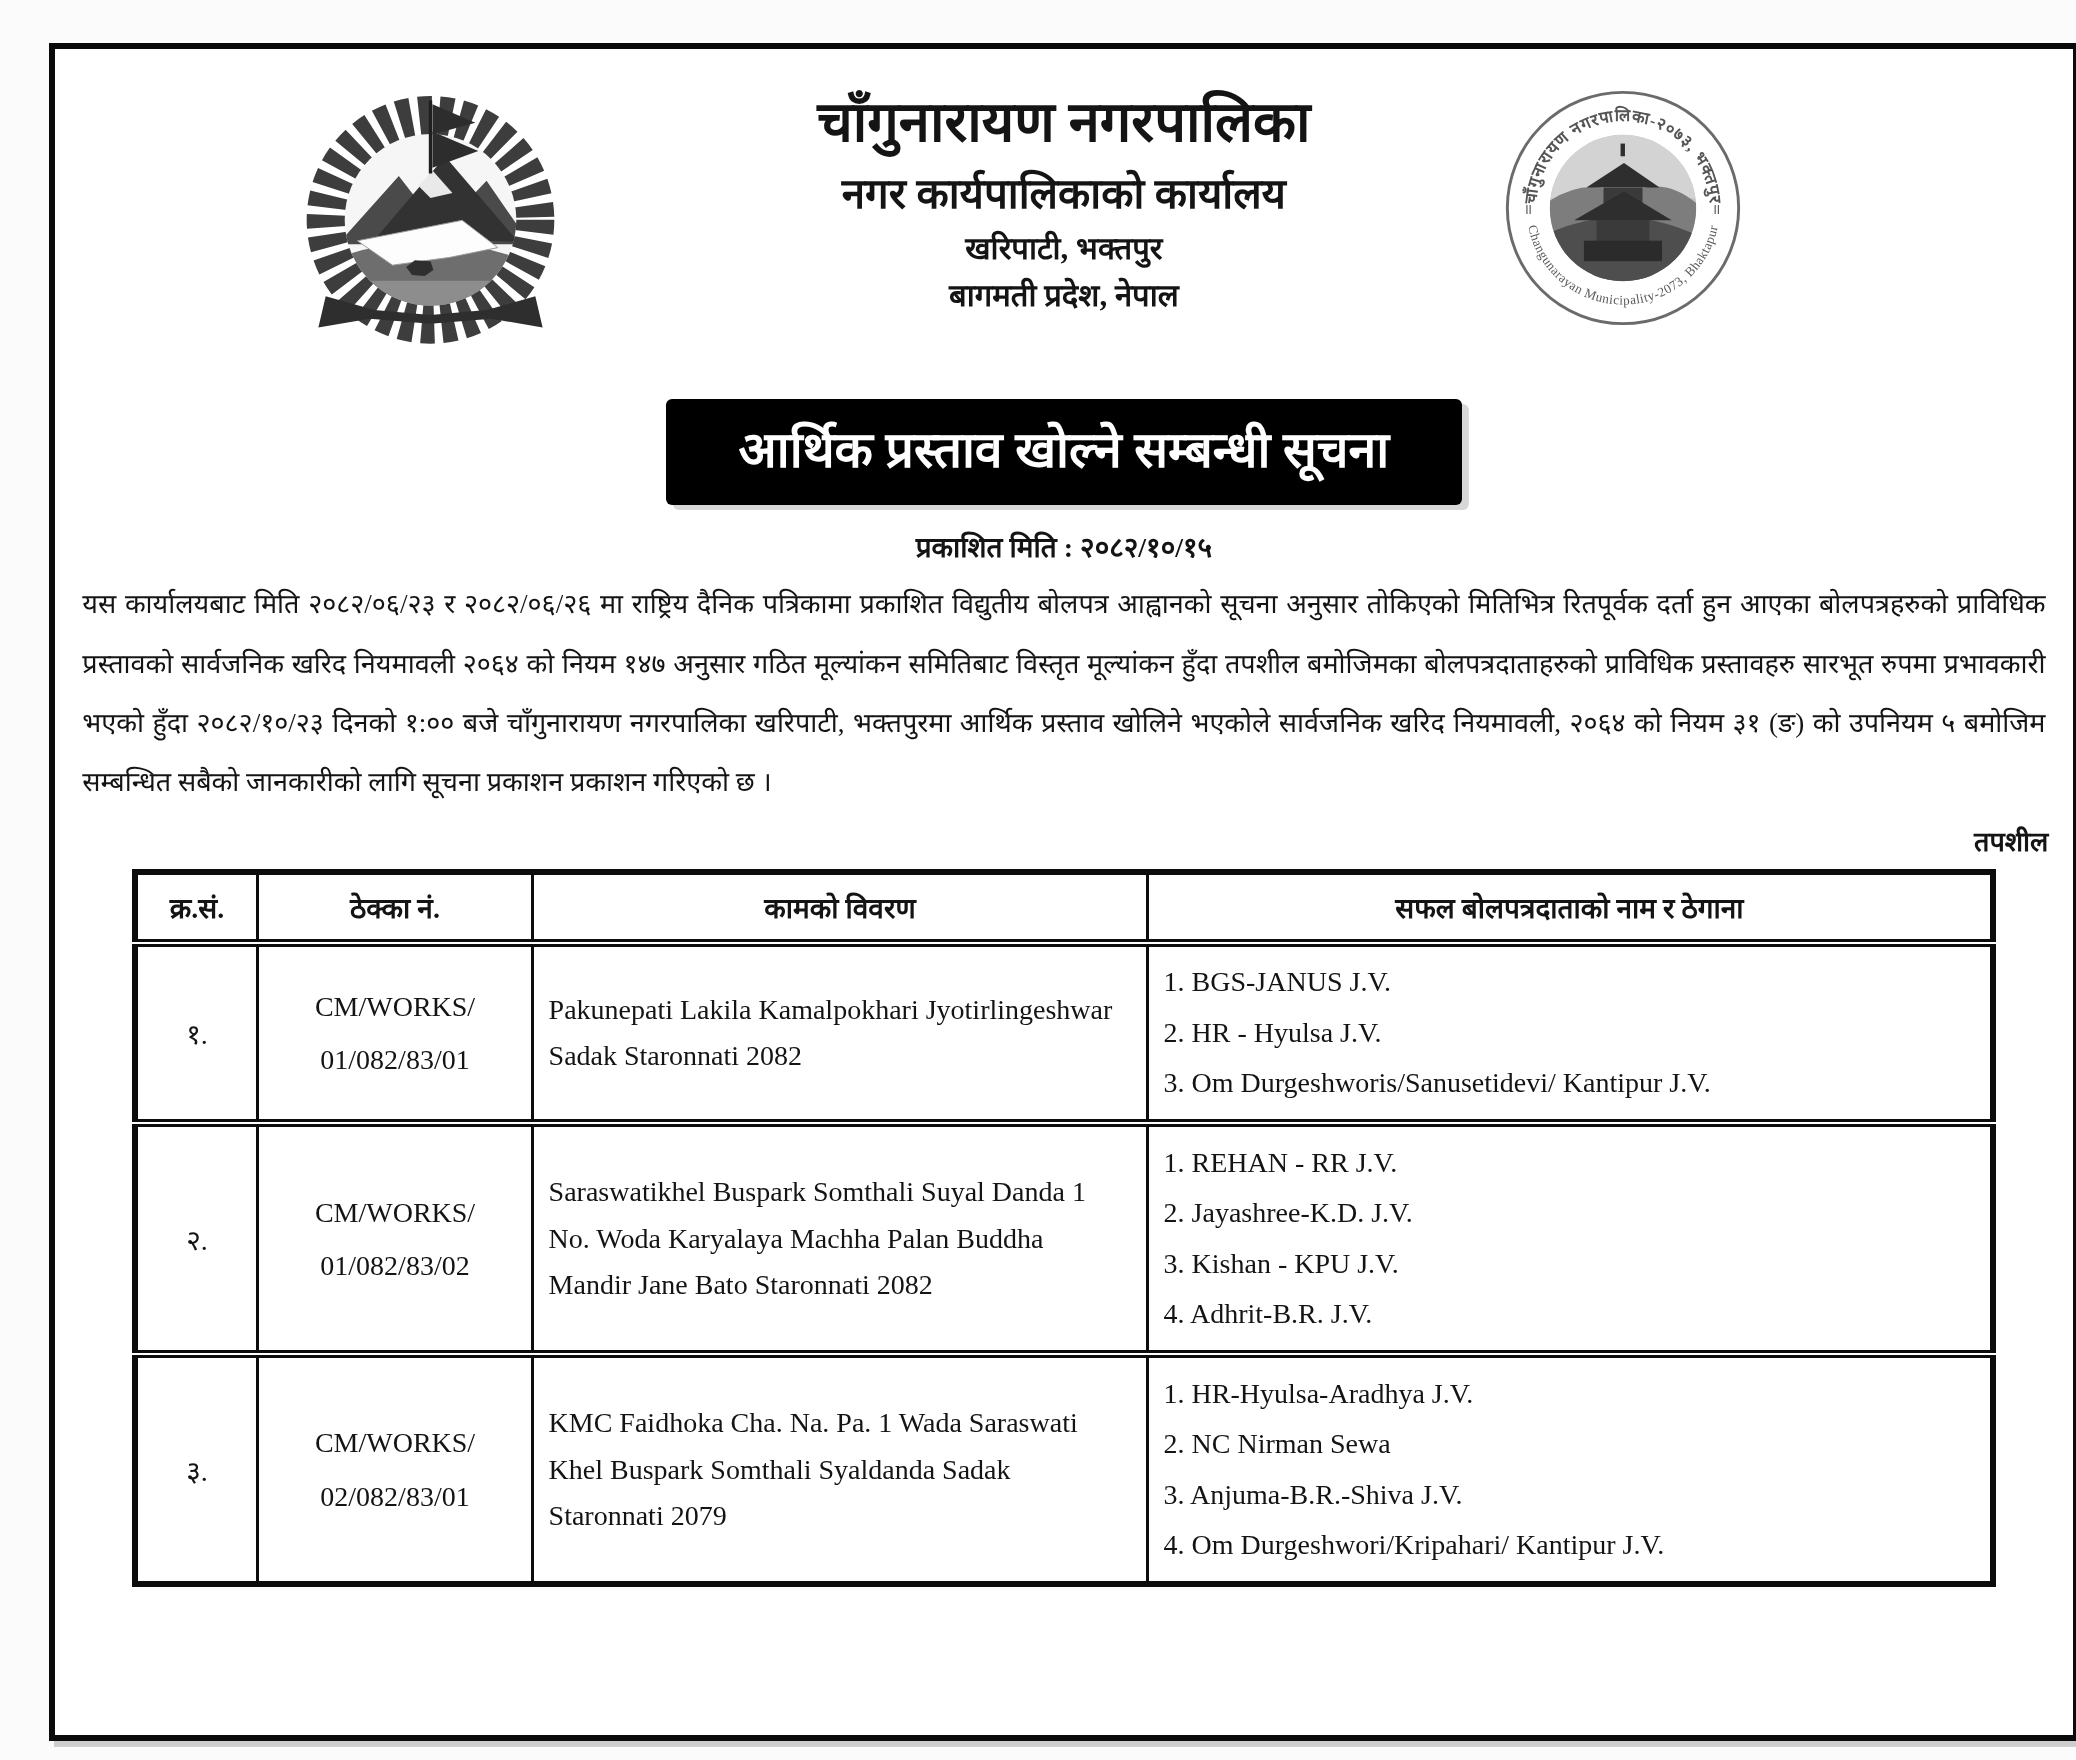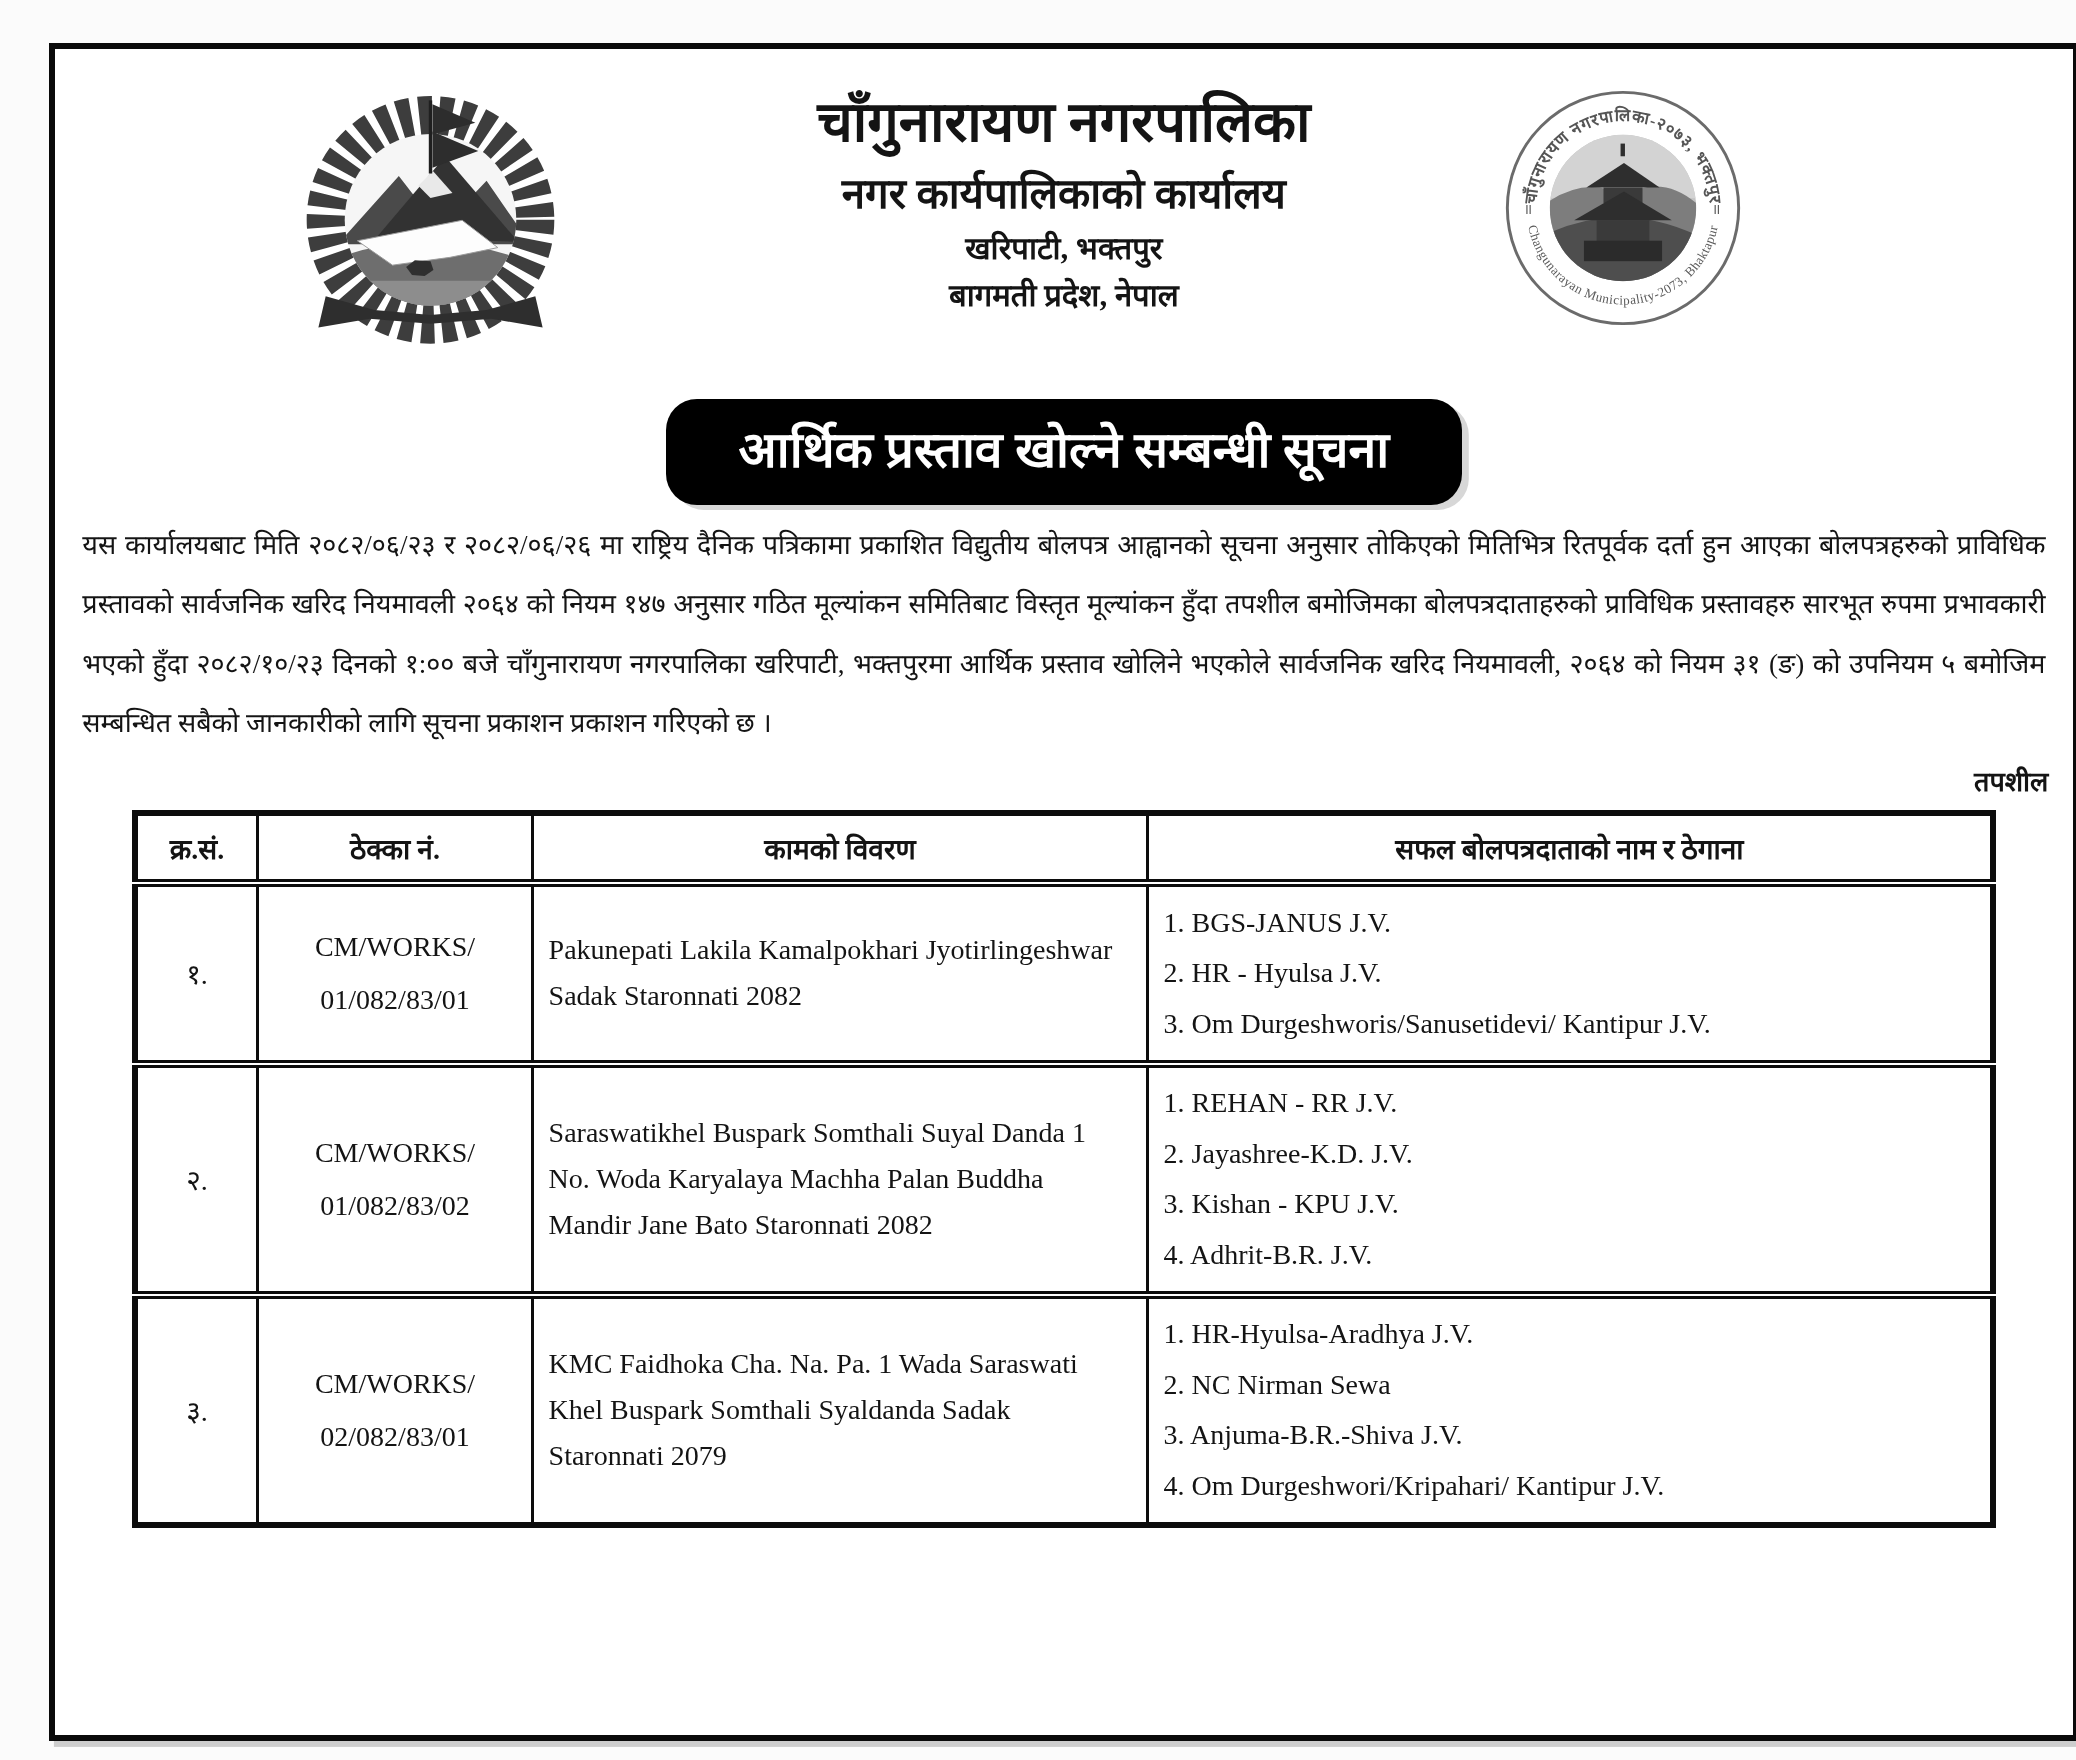--- a/index.html
+++ b/index.html
@@ -25,21 +25,21 @@
   .seal-right{position:absolute;right:303px;top:19.5px;width:244px;height:244px;}
   .titles{text-align:center;padding-top:23.4px;}
   .org-name{font-size:56px;font-weight:700;margin:0;line-height:1.15;}
   .office-name{font-size:42px;font-weight:700;margin:16.6px 0 0 0;line-height:1.1;}
   .addr{font-size:31px;font-weight:700;margin:14.6px 0 0 0;line-height:1.1;}
   .prov{font-size:31px;font-weight:700;margin:12.7px 0 0 0;line-height:1.1;}
   .banner-wrap{text-align:center;margin-top:20.5px;}
   .banner{
     display:inline-block;background:#000;color:#fff;
     font-size:50px;font-weight:700;
-    padding:14.6px 73px 23.4px 73px;border-radius:31px;
+    padding:14.6px 73px 23.4px 73px;border-radius:6px;
     box-shadow:6.8px 4.9px 0 #d7d7d7;
   }
   .pubdate{text-align:center;font-size:28px;font-weight:600;margin-top:21.5px;}
   .body-text{
     font-size:27px;line-height:2.2;text-align:justify;
     margin:10.7px 2.9px 0 2.9px;
     font-family:Liberation Serif, serif;
   }
   .tapasil{text-align:right;font-size:27px;font-weight:700;margin:8.8px 0 10.7px 0;}
   table.tender{
@@ -129,20 +129,21 @@
       <h2 class="office-name">नगर कार्यपालिकाको कार्यालय</h2>
       <div class="addr">खरिपाटी, भक्तपुर</div>
       <div class="prov">बागमती प्रदेश, नेपाल</div>
     </div>
   </div>
 
   <div class="banner-wrap">
     <div class="banner">आर्थिक प्रस्ताव खोल्ने सम्बन्धी सूचना</div>
   </div>
 
+  <div class="pubdate">प्रकाशित मिति : २०८२/१०/१५</div>
 
   <p class="body-text">यस कार्यालयबाट मिति २०८२/०६/२३ र २०८२/०६/२६ मा राष्ट्रिय दैनिक पत्रिकामा प्रकाशित विद्युतीय बोलपत्र आह्वानको सूचना अनुसार तोकिएको मितिभित्र रितपूर्वक दर्ता हुन आएका बोलपत्रहरुको प्राविधिक प्रस्तावको सार्वजनिक खरिद नियमावली २०६४ को नियम १४७ अनुसार गठित मूल्यांकन समितिबाट विस्तृत मूल्यांकन हुँदा तपशील बमोजिमका बोलपत्रदाताहरुको प्राविधिक प्रस्तावहरु सारभूत रुपमा प्रभावकारी भएको हुँदा २०८२/१०/२३ दिनको १:०० बजे चाँगुनारायण नगरपालिका खरिपाटी, भक्तपुरमा आर्थिक प्रस्ताव खोलिने भएकोले सार्वजनिक खरिद नियमावली, २०६४ को नियम ३१ (ङ) को उपनियम ५ बमोजिम सम्बन्धित सबैको जानकारीको लागि सूचना प्रकाशन प्रकाशन गरिएको छ ।</p>
 
   <div class="tapasil">तपशील</div>
 
   <table class="tender">
     <colgroup>
         <col class="c-sn">
         <col class="c-no">
         <col class="c-work">

